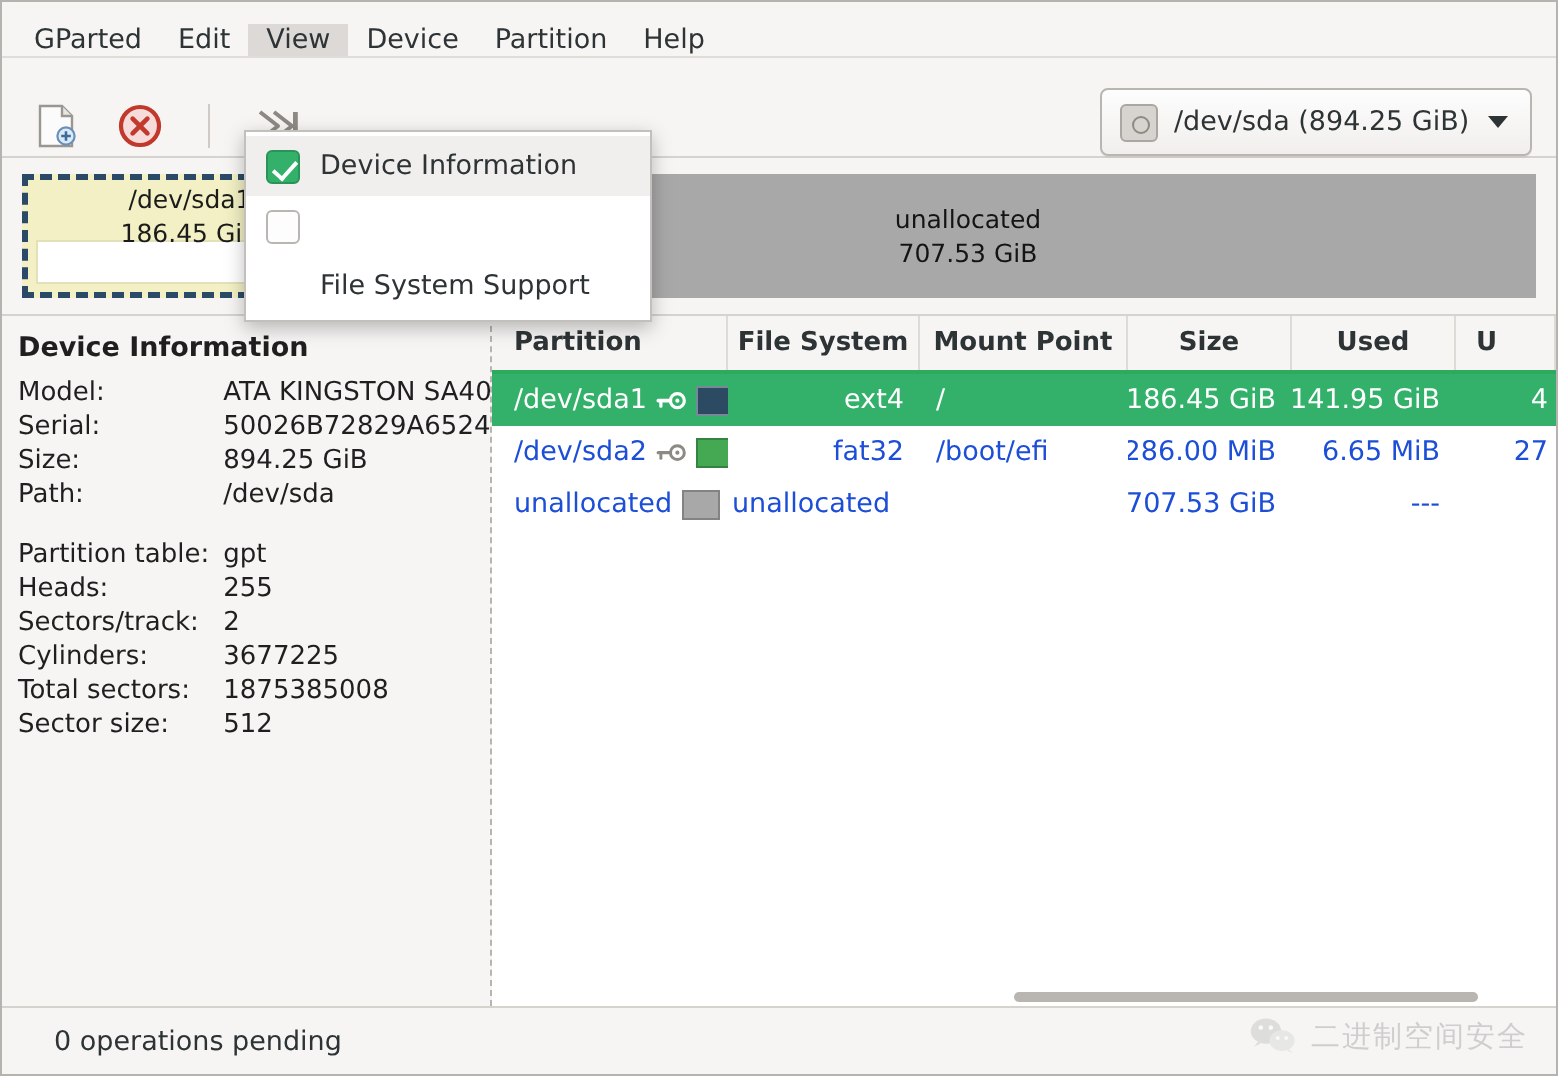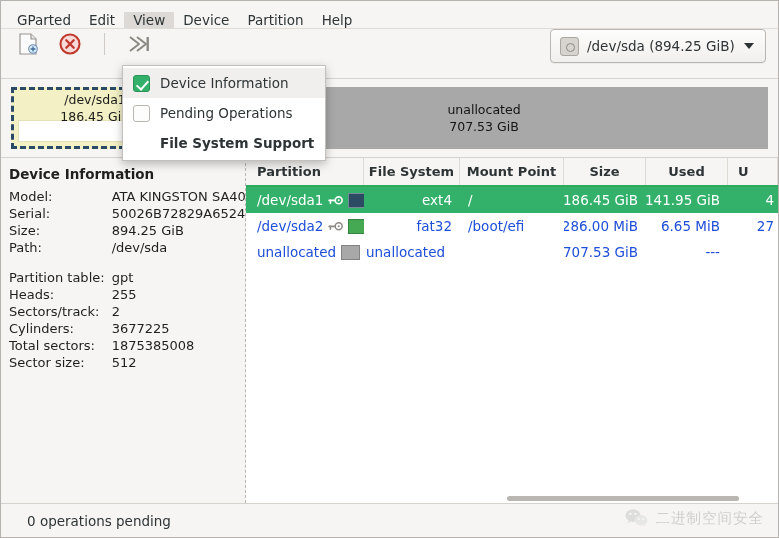--- a/index.html
+++ b/index.html
@@ -77,21 +77,21 @@
     padding: 0 9px; font-size: 13.5px; color: #2e3436;
     cursor: default;
   }
   .menu-item.active { background: #dcd9d6; }
 
   
   .toolbar {
     height: 50px; flex: 0 0 50px;
     background: #f6f5f4;
     border-bottom: 1px solid #d6d2ce;
-    display: flex; align-items: flex-start;
+    display: flex; align-items: flex-end;
     padding: 0 12px;
     position: relative;
   }
   .tool-group { display: flex; align-items: center; gap: 12px; }
   .tool-btn { width: 30px; height: 30px; display: flex; align-items: center; justify-content: center; }
   .tool-sep {
     width: 1px; height: 22px; background: #cfcac5; margin: 0 7px;
   }
 
   .dev-select {
@@ -279,21 +279,21 @@
     border: 1px solid #b9b5b0; border-radius: 3px;
     background: #fdfdfd; position: relative;
   }
   .chk.on { background: #33b16a; border-color: #2a9357; }
   .chk.on::after {
     content: ""; position: absolute; left: 5px; top: 2px;
     width: 5px; height: 10px;
     border-right: 2px solid #fff; border-bottom: 2px solid #fff;
     transform: rotate(42deg);
   }
-  .dd-item.noicon { padding-left: 37px; font-weight: bold; }
+  .dd-item.noicon { padding-left: 37px; }
 </style>
 </head>
 <body>
 
 <div id="app">
 
 
   <div class="menubar">
     <div class="menu-item">GParted</div>
     <div class="menu-item">Edit</div>
@@ -492,20 +492,19 @@
     <span class="wm-text">二进制空间安全</span>
   </div>
 
   <div class="dropdown">
     <div class="dd-item hover">
       <span class="chk on"></span>
       <span>Device Information</span>
     </div>
     <div class="dd-item">
       <span class="chk"></span>
-      <span>Pending Operations</span>
     </div>
     <div class="dd-item noicon">
       <span>File System Support</span>
     </div>
   </div>
 
 </div>
 
 </body></html>

